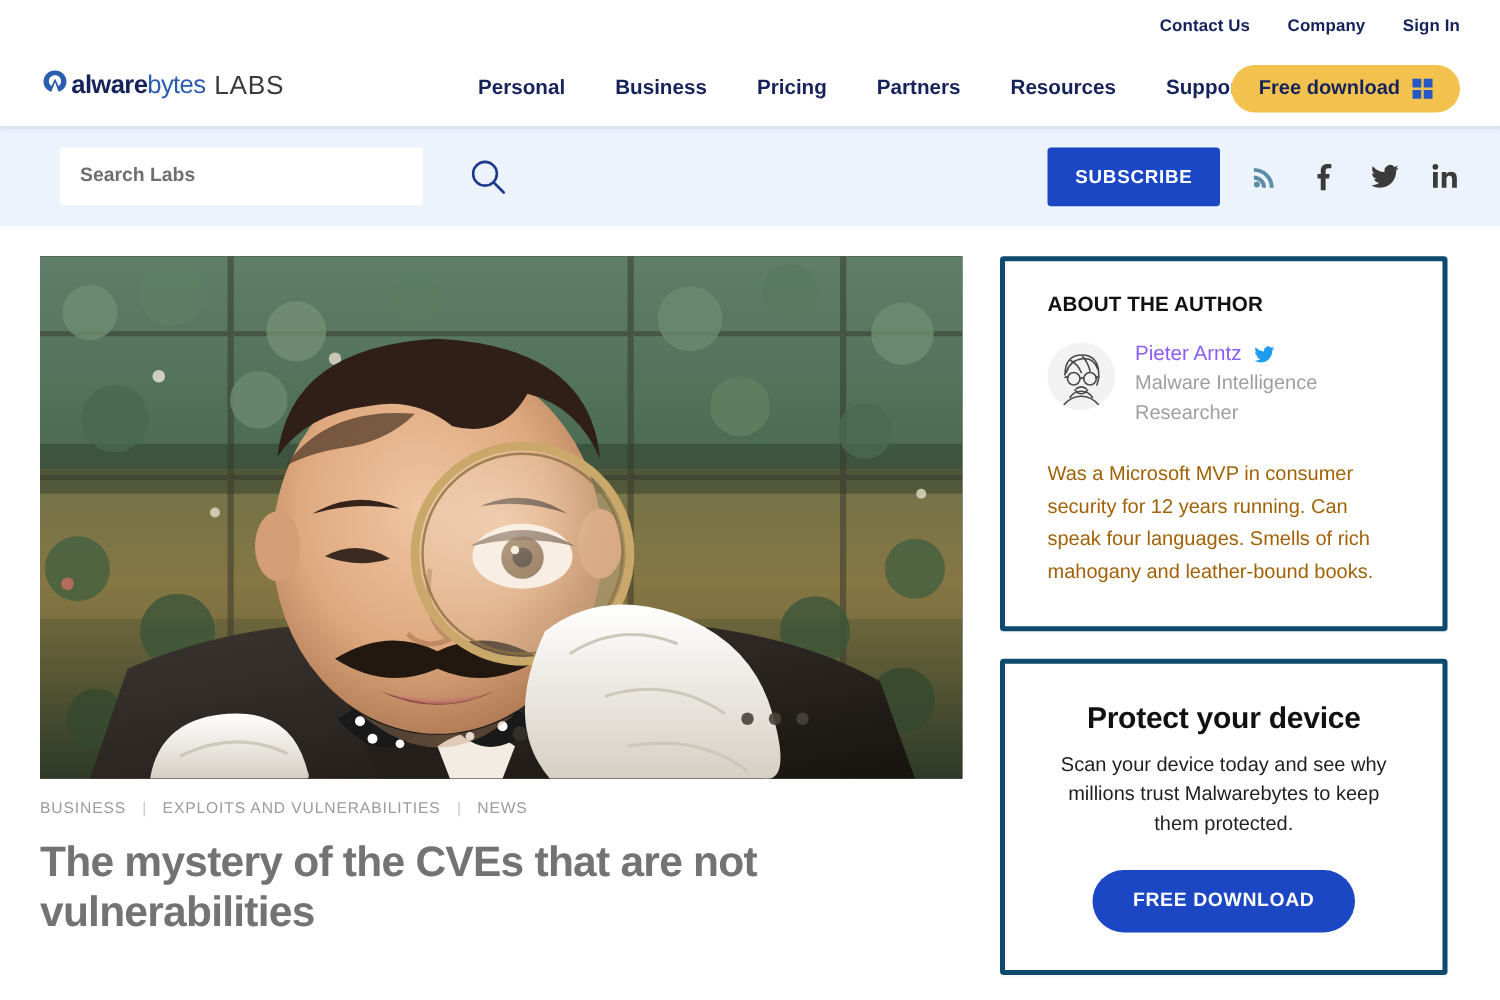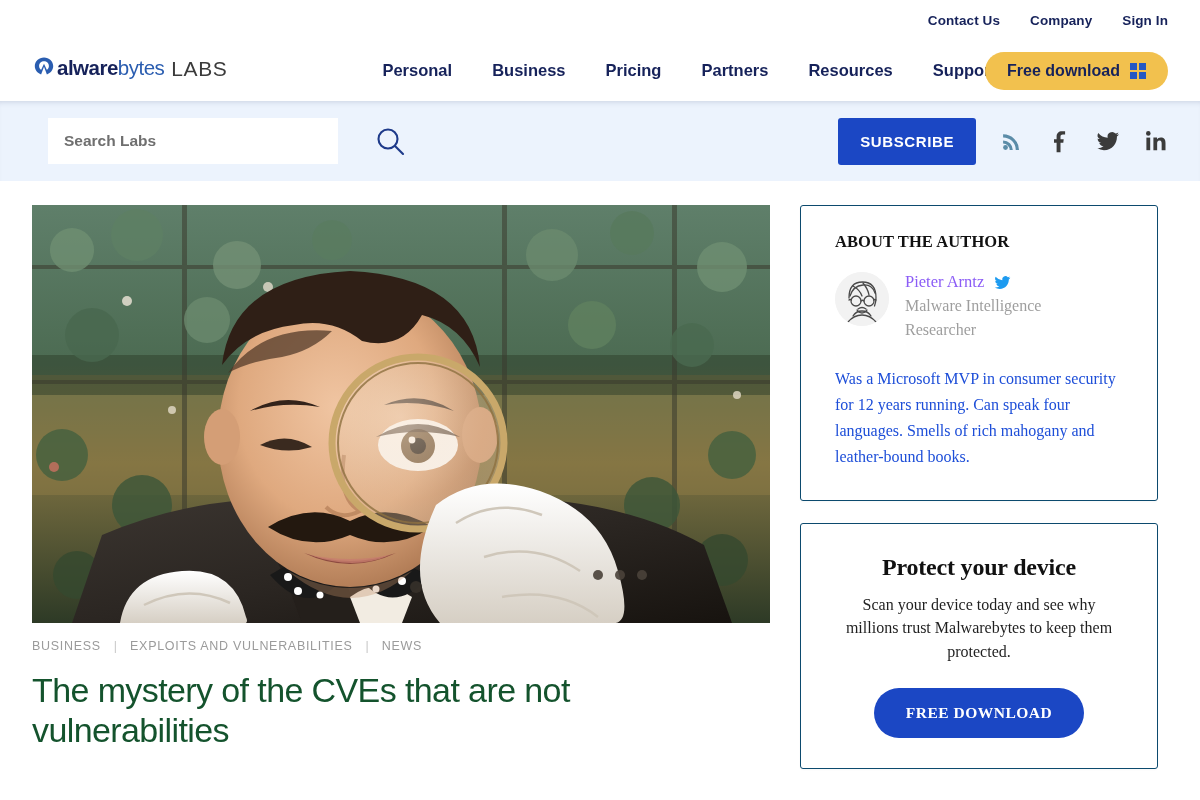--- a/index.html
+++ b/index.html
@@ -199,33 +199,32 @@
   }
   .category-sep {
     color: #c9c9c9;
     font-size: 12.5px;
     margin: 0 13px;
   }
   .article-title {
     margin: 16px 0 0 0;
     font-size: 34px;
     line-height: 1.17;
-    font-weight: normal;
+    font-weight: bold;
     letter-spacing: -0.6px;
-    color: #14532d;
+    color: #737373;
     max-width: 730px;
   }
 
   
   .card {
     background: #ffffff;
-    border: 1px solid #0c4a6e;
+    border: 4px solid #0c4a6e;
     border-radius: 3px;
     box-shadow: 0 1px 2px rgba(0,0,0,0.03);
-    font-family: Liberation Serif, serif;
   }
   .card-author { padding: 26px 34px 30px 34px; }
   .card-title {
     font-size: 16.5px;
     font-weight: bold;
     letter-spacing: 0.1px;
     color: #111111;
     margin: 0 0 18px 0;
   }
   .author-row { display: flex; align-items: flex-start; gap: 16px; }
@@ -249,21 +248,21 @@
   .author-role {
     font-size: 16px;
     color: #9e9e9e;
     line-height: 1.5;
     max-width: 170px;
     margin-top: 2px;
   }
   .author-bio {
     font-size: 16px;
     line-height: 1.62;
-    color: #1d4ed8;
+    color: #a16207;
     margin: 24px 0 0 0;
   }
 
   .card-cta {
     margin-top: 22px;
     padding: 30px 26px 30px 26px;
     text-align: center;
   }
   .cta-title {
     font-size: 24px;

